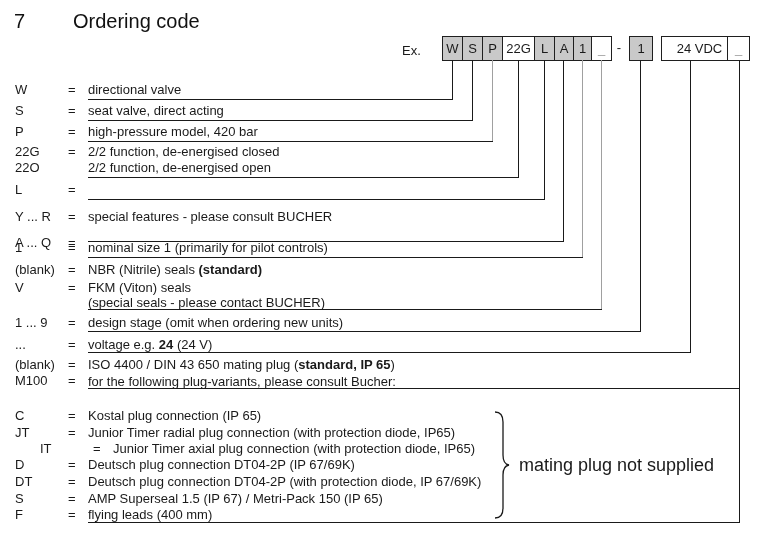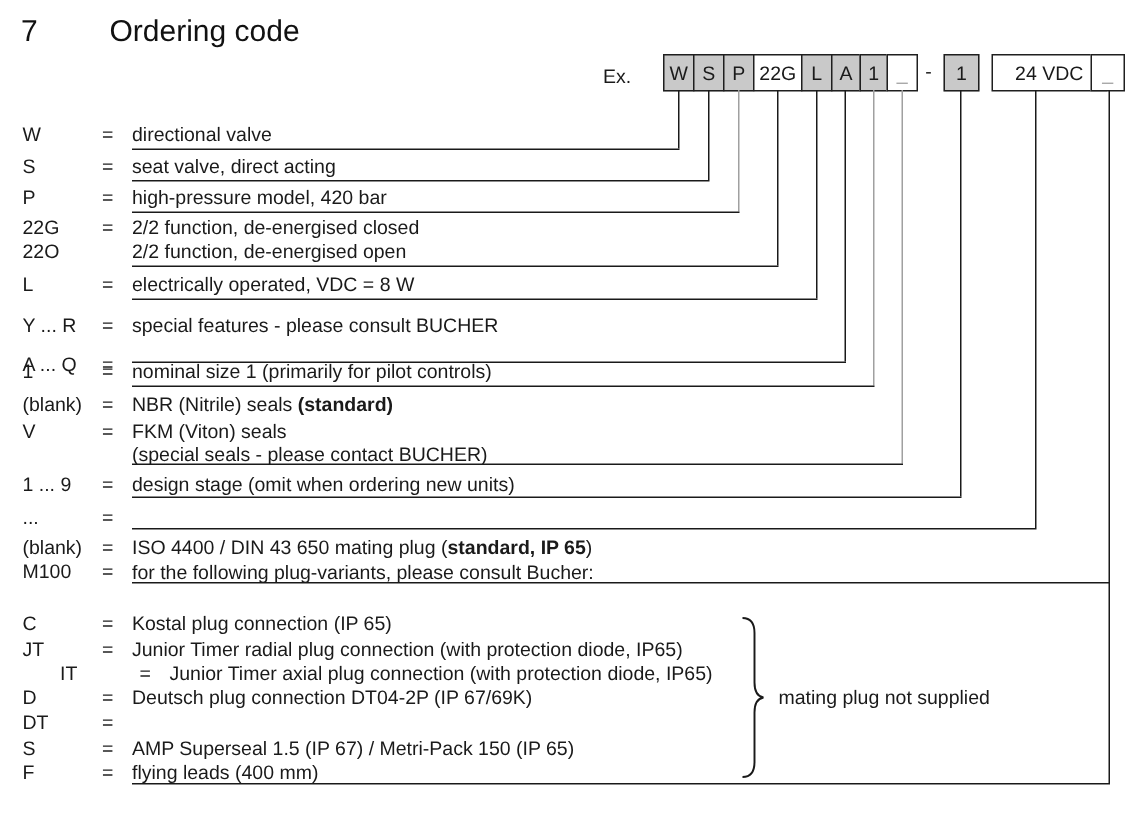--- a/index.html
+++ b/index.html
@@ -31,21 +31,21 @@
   .vline.grey{background:#a0a0a0;}
   .hline{position:absolute;height:1px;background:#1a1a1a;}
   
   .legend-row{position:absolute;left:0;width:762px;height:16px;line-height:16px;font-size:13px;white-space:nowrap;}
   .row-code{position:absolute;left:15px;}
   .row-eq{position:absolute;left:68px;}
   .row-desc{position:absolute;left:88px;}
   .row-desc b{font-weight:700;}
   
   #plug-brace{left:494px;top:411px;}
-  #brace-note{left:519px;top:457px;font-size:13px;line-height:16px;}
+  #brace-note{left:519px;top:457px;font-size:18px;line-height:16px;}
 </style>
 </head>
 <body>
 
 <div id="page">
 
   <span id="section-number" class="abs">7</span>
   <span id="page-title" class="abs">Ordering code</span>
 
   <span id="example-label" class="abs">Ex.</span>
@@ -136,21 +136,20 @@
         <span class="row-eq">=</span>
         <span class="row-desc"><span>2/2 function, de-energised closed</span></span>
       </div>
       <div class="legend-row" style="top: 160px;">
         <span class="row-code">22O</span>
         <span class="row-desc"><span>2/2 function, de-energised open</span></span>
       </div>
       <div class="legend-row" style="top: 182px;">
         <span class="row-code">L</span>
         <span class="row-eq">=</span>
-        <span class="row-desc"><span>electrically operated, VDC = 8 W</span></span>
       </div>
       <div class="legend-row" style="top: 203px; margin-top: 32px;">
         <span class="row-code">A ... Q</span>
         <span class="row-eq">=</span>
       </div>
       <div class="legend-row" style="top: 209px;">
         <span class="row-code">Y ... R</span>
         <span class="row-eq">=</span>
         <span class="row-desc"><span>special features - please consult BUCHER</span></span>
       </div>
@@ -174,20 +173,21 @@
         <span class="row-desc"><span>(special seals - please contact BUCHER)</span></span>
       </div>
       <div class="legend-row" style="top: 315px; padding-left: 37px;">
         <span class="row-code">1 ... 9</span>
         <span class="row-eq">=</span>
         <span class="row-desc"><span>design stage (omit when ordering new units)</span></span>
       </div>
       <div class="legend-row" style="top: 337px;">
         <span class="row-code">...</span>
         <span class="row-eq">=</span>
+        <span class="row-desc"><span>voltage e.g. </span><b>24</b><span> (24 V)</span></span>
       </div>
       <div class="legend-row" style="top: 357px;">
         <span class="row-code">(blank)</span>
         <span class="row-eq">=</span>
         <span class="row-desc"><span>ISO 4400 / DIN 43 650 mating plug (</span><b>standard, IP 65</b><span>)</span></span>
       </div>
       <div class="legend-row" style="top: 373px;">
         <span class="row-code">M100</span>
         <span class="row-eq">=</span>
       </div>
@@ -211,20 +211,21 @@
         <span class="row-desc"><span>Junior Timer axial plug connection (with protection diode, IP65)</span></span>
       </div>
       <div class="legend-row" style="top: 457px;">
         <span class="row-code">D</span>
         <span class="row-eq">=</span>
         <span class="row-desc"><span>Deutsch plug connection DT04-2P (IP 67/69K)</span></span>
       </div>
       <div class="legend-row" style="top: 474px;">
         <span class="row-code">DT</span>
         <span class="row-eq">=</span>
+        <span class="row-desc"><span>Deutsch plug connection DT04-2P (with protection diode, IP 67/69K)</span></span>
       </div>
       <div class="legend-row" style="top: 491px;">
         <span class="row-code">S</span>
         <span class="row-eq">=</span>
         <span class="row-desc"><span>AMP Superseal 1.5 (IP 67) / Metri-Pack 150 (IP 65)</span></span>
       </div>
       <div class="legend-row" style="top: 507px;">
         <span class="row-code">F</span>
         <span class="row-eq">=</span>
         <span class="row-desc"><span>flying leads (400 mm)</span></span>

